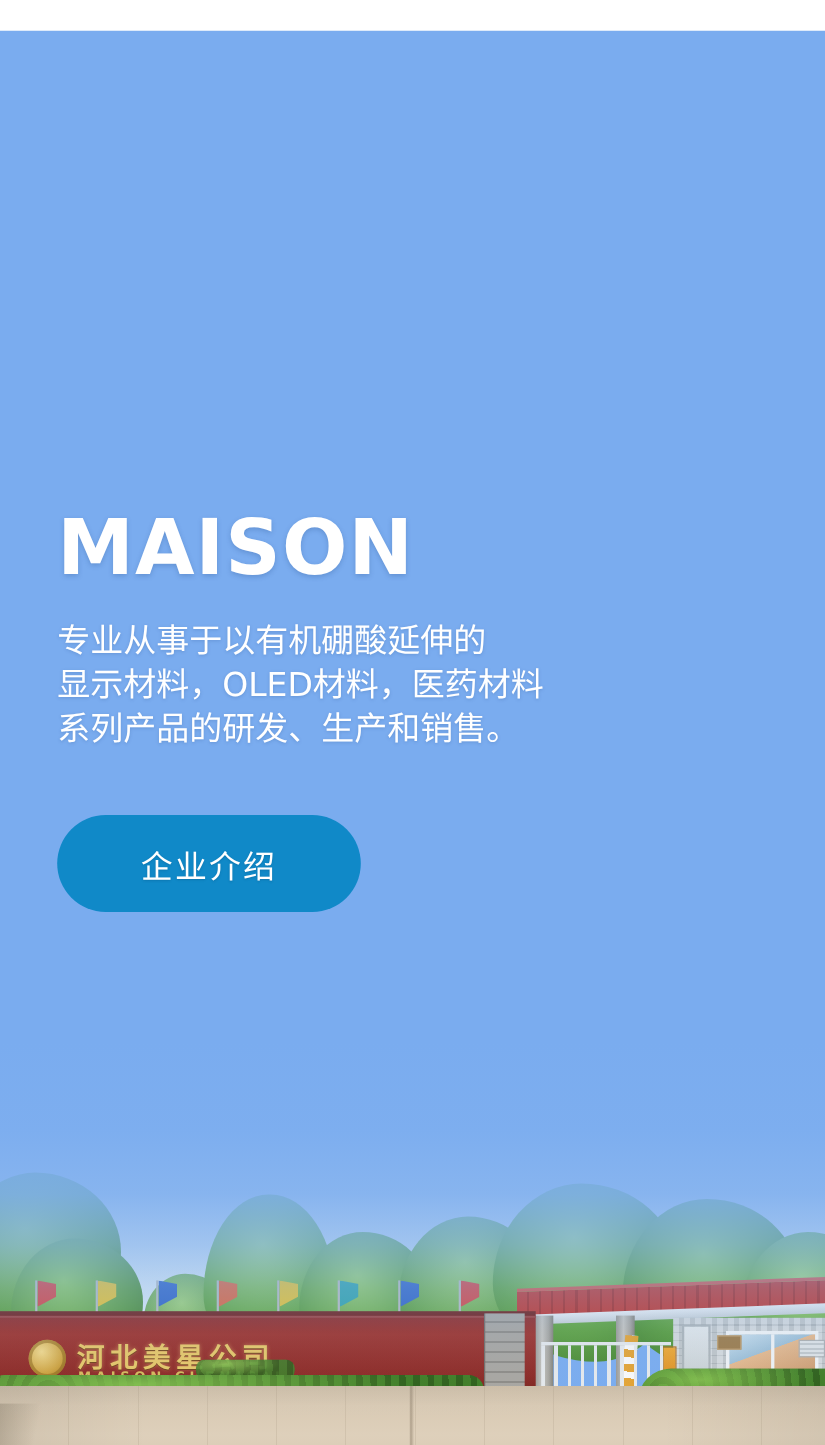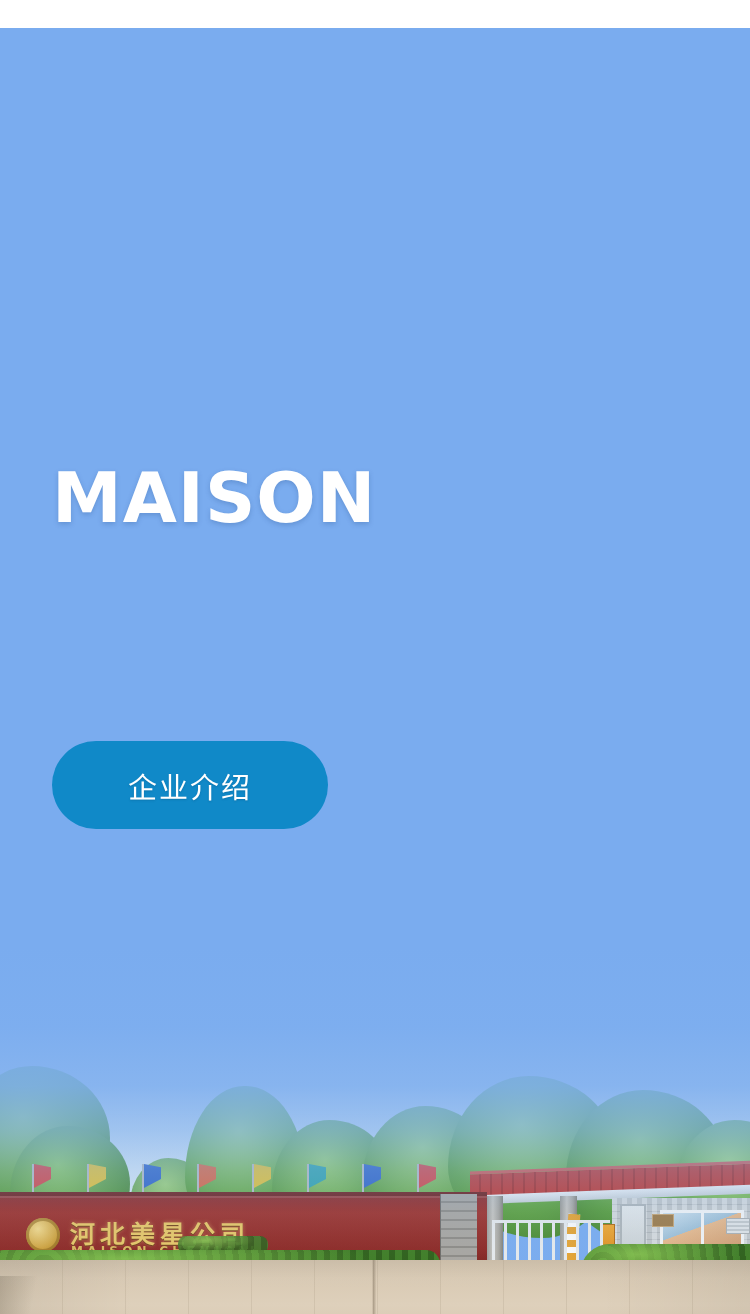--- a/index.html
+++ b/index.html
@@ -481,17 +481,20 @@
 
     <div class="ground"></div>
     <div class="road-line"></div>
   </div>
 
   <div class="wash"></div>
 
   <div class="content">
     <h1 class="brand-title">MAISON</h1>
 
+    <p class="brand-desc">专业从事于以有机硼酸延伸的
+显示材料，OLED材料，医药材料
+系列产品的研发、生产和销售。</p>
 
     <button class="cta-button">企业介绍</button>
   </div>
 
 </div>
 
 </body></html>

